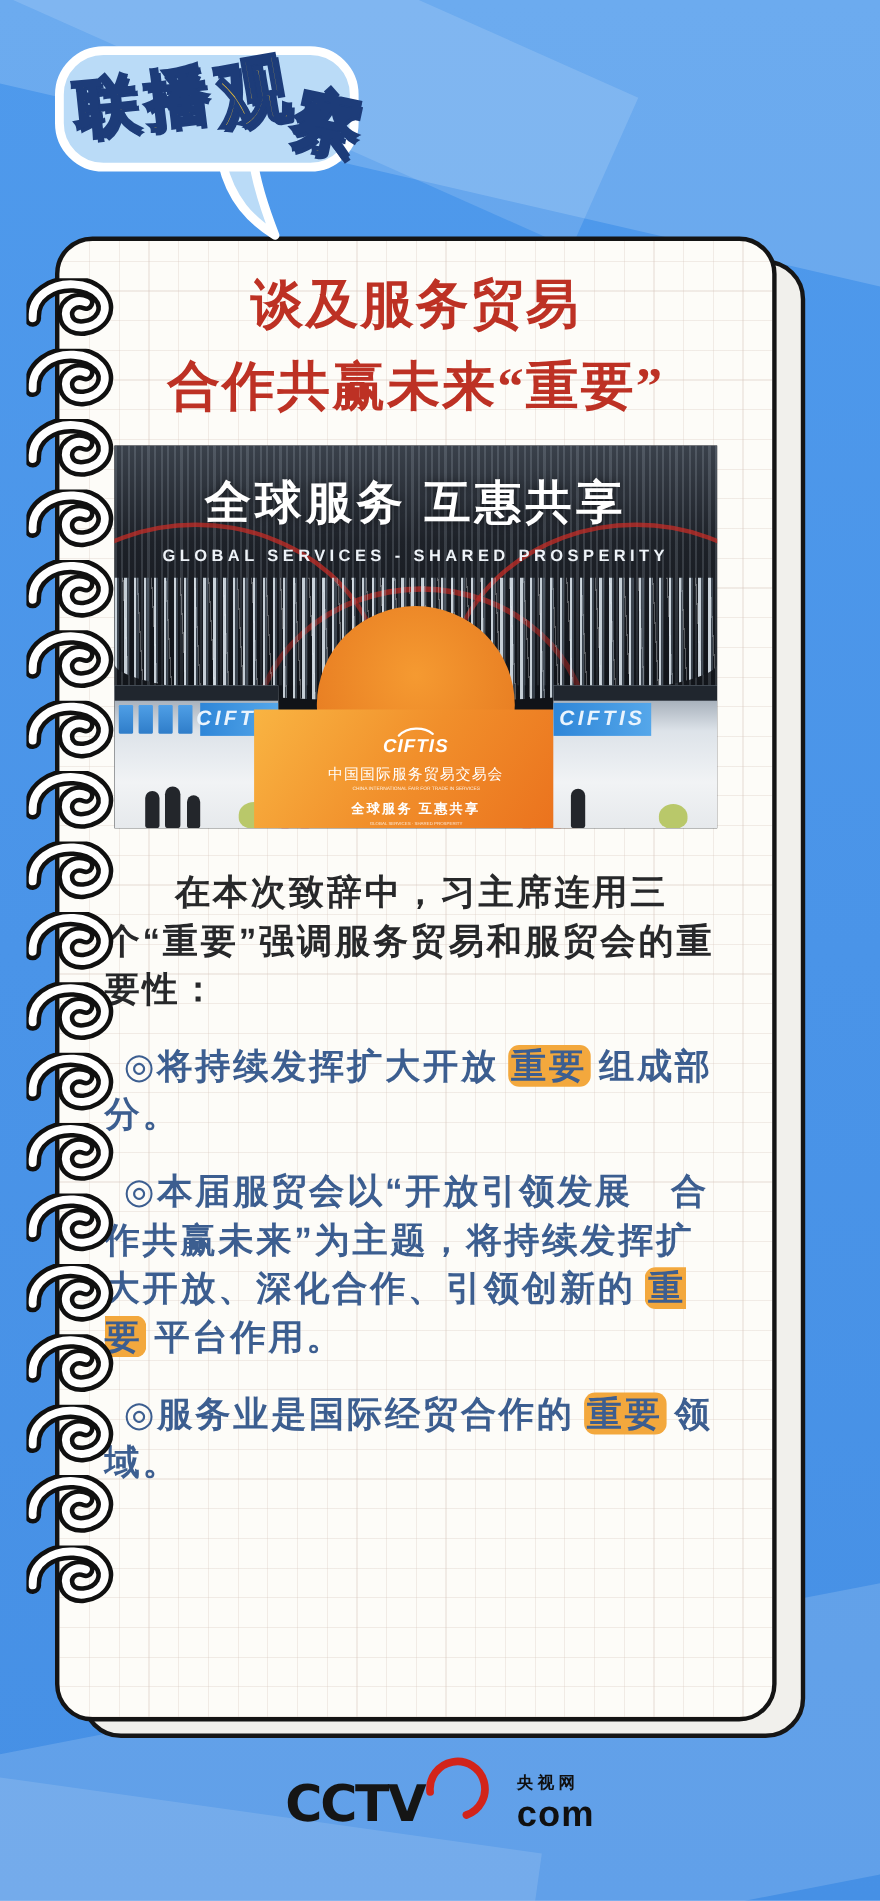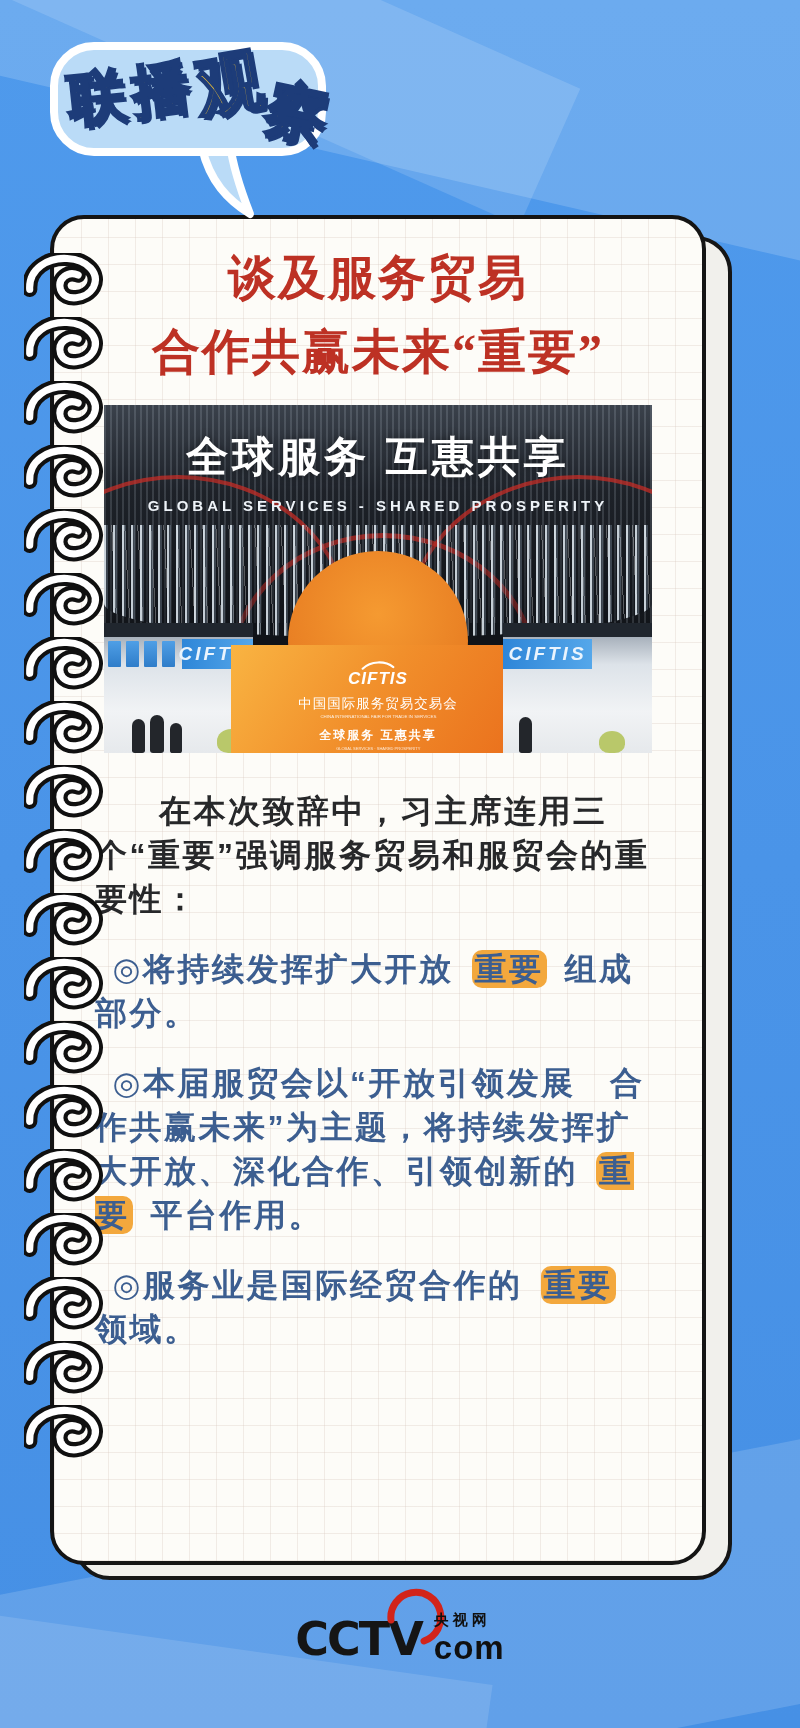--- a/index.html
+++ b/index.html
@@ -87,24 +87,24 @@
   .st-en{font-size:8px;transform:scale(.55);opacity:.85;white-space:nowrap;margin-top:-1px;}
   .st-slogan{font-size:12px;font-weight:700;letter-spacing:2px;margin-top:6px;}
   .st-slogan-en{font-size:8px;transform:scale(.5);opacity:.8;white-space:nowrap;}
 
   
   .body-text{width:566px;margin:36px auto 0;}
   .body-text p{margin:0 0 26px;font-size:32px;line-height:44px;}
   .p-dark{color:#27282a;font-weight:900;letter-spacing:2.5px;text-indent:2em;}
   .p-blue{color:#3c5e90;font-weight:600;letter-spacing:2.5px;text-indent:.55em;}
   .p-last{margin-bottom:0;}
-  .hl{background:#f3a83d;border-radius:10px;padding:1px 3px;margin:0 18px;}
-
-  
-  .footer-logo{position:absolute;left:0;right:0;top:1612px;display:flex;justify-content:center;z-index:3;}
+  .hl{background:#f3a83d;border-radius:10px;padding:1px 3px;margin:0 8px;}
+
+  
+  .footer-logo{position:absolute;left:0;right:0;top:1612px;display:flex;align-items:center;justify-content:center;z-index:3;gap:36px;}
   .cctv-word{font-size:46px;font-weight:900;letter-spacing:-2px;color:#151515;
     font-family:"DejaVu Sans","Liberation Sans",sans-serif;}
   .cctv-arc{margin-left:-38px;margin-top:-30px;}
   .cctv-stack{display:flex;flex-direction:column;margin-left:-12px;line-height:1;}
   .cctv-cn{font-size:15px;font-weight:700;letter-spacing:4px;color:#101010;}
   .cctv-com{font-size:33px;font-weight:700;letter-spacing:1px;color:#101010;margin-top:4px;}
 </style>
 </head>
 <body>
 

